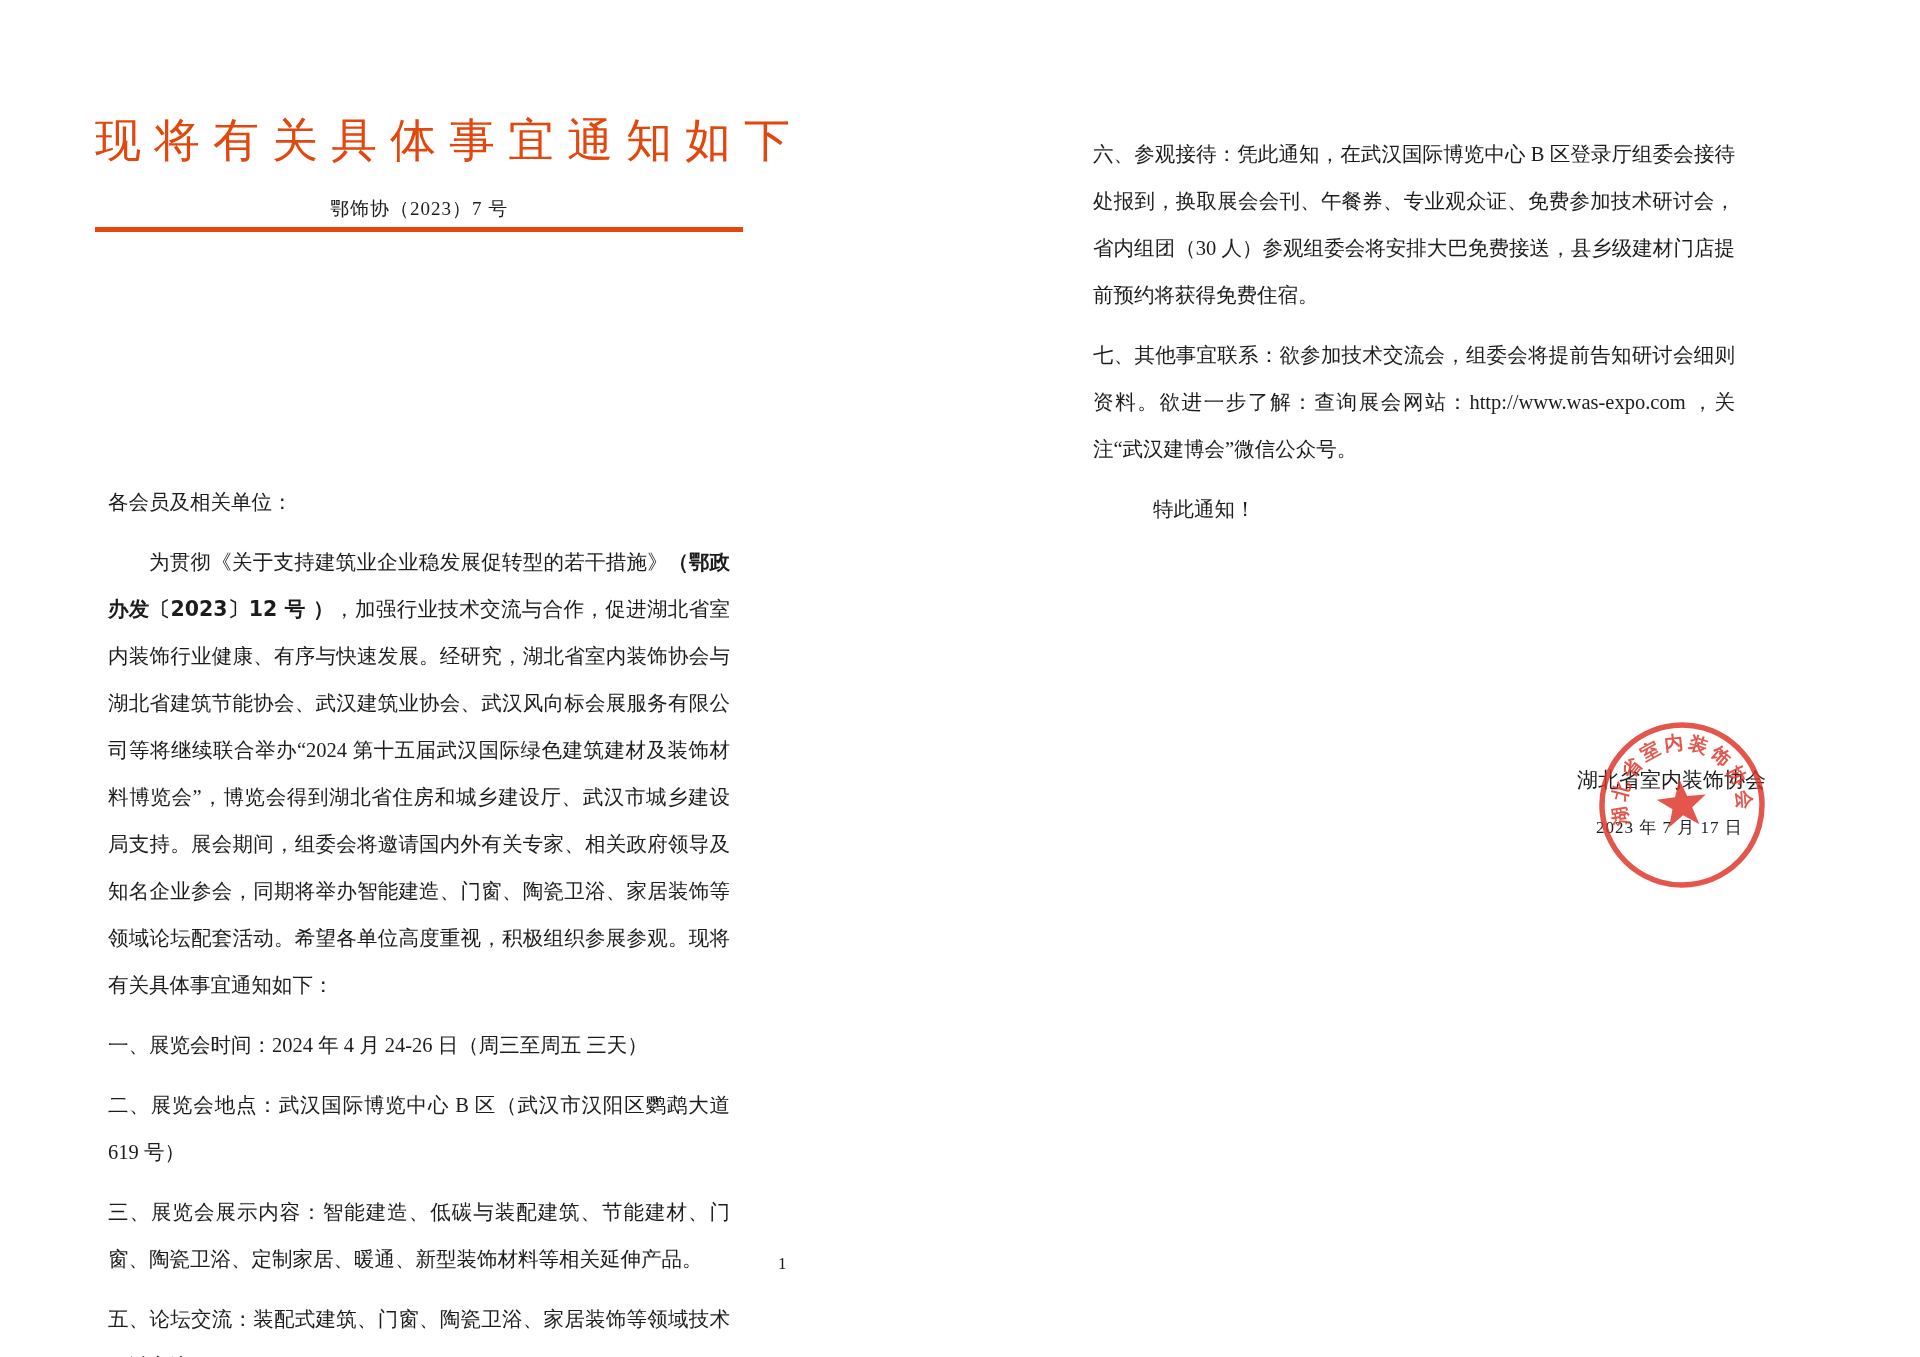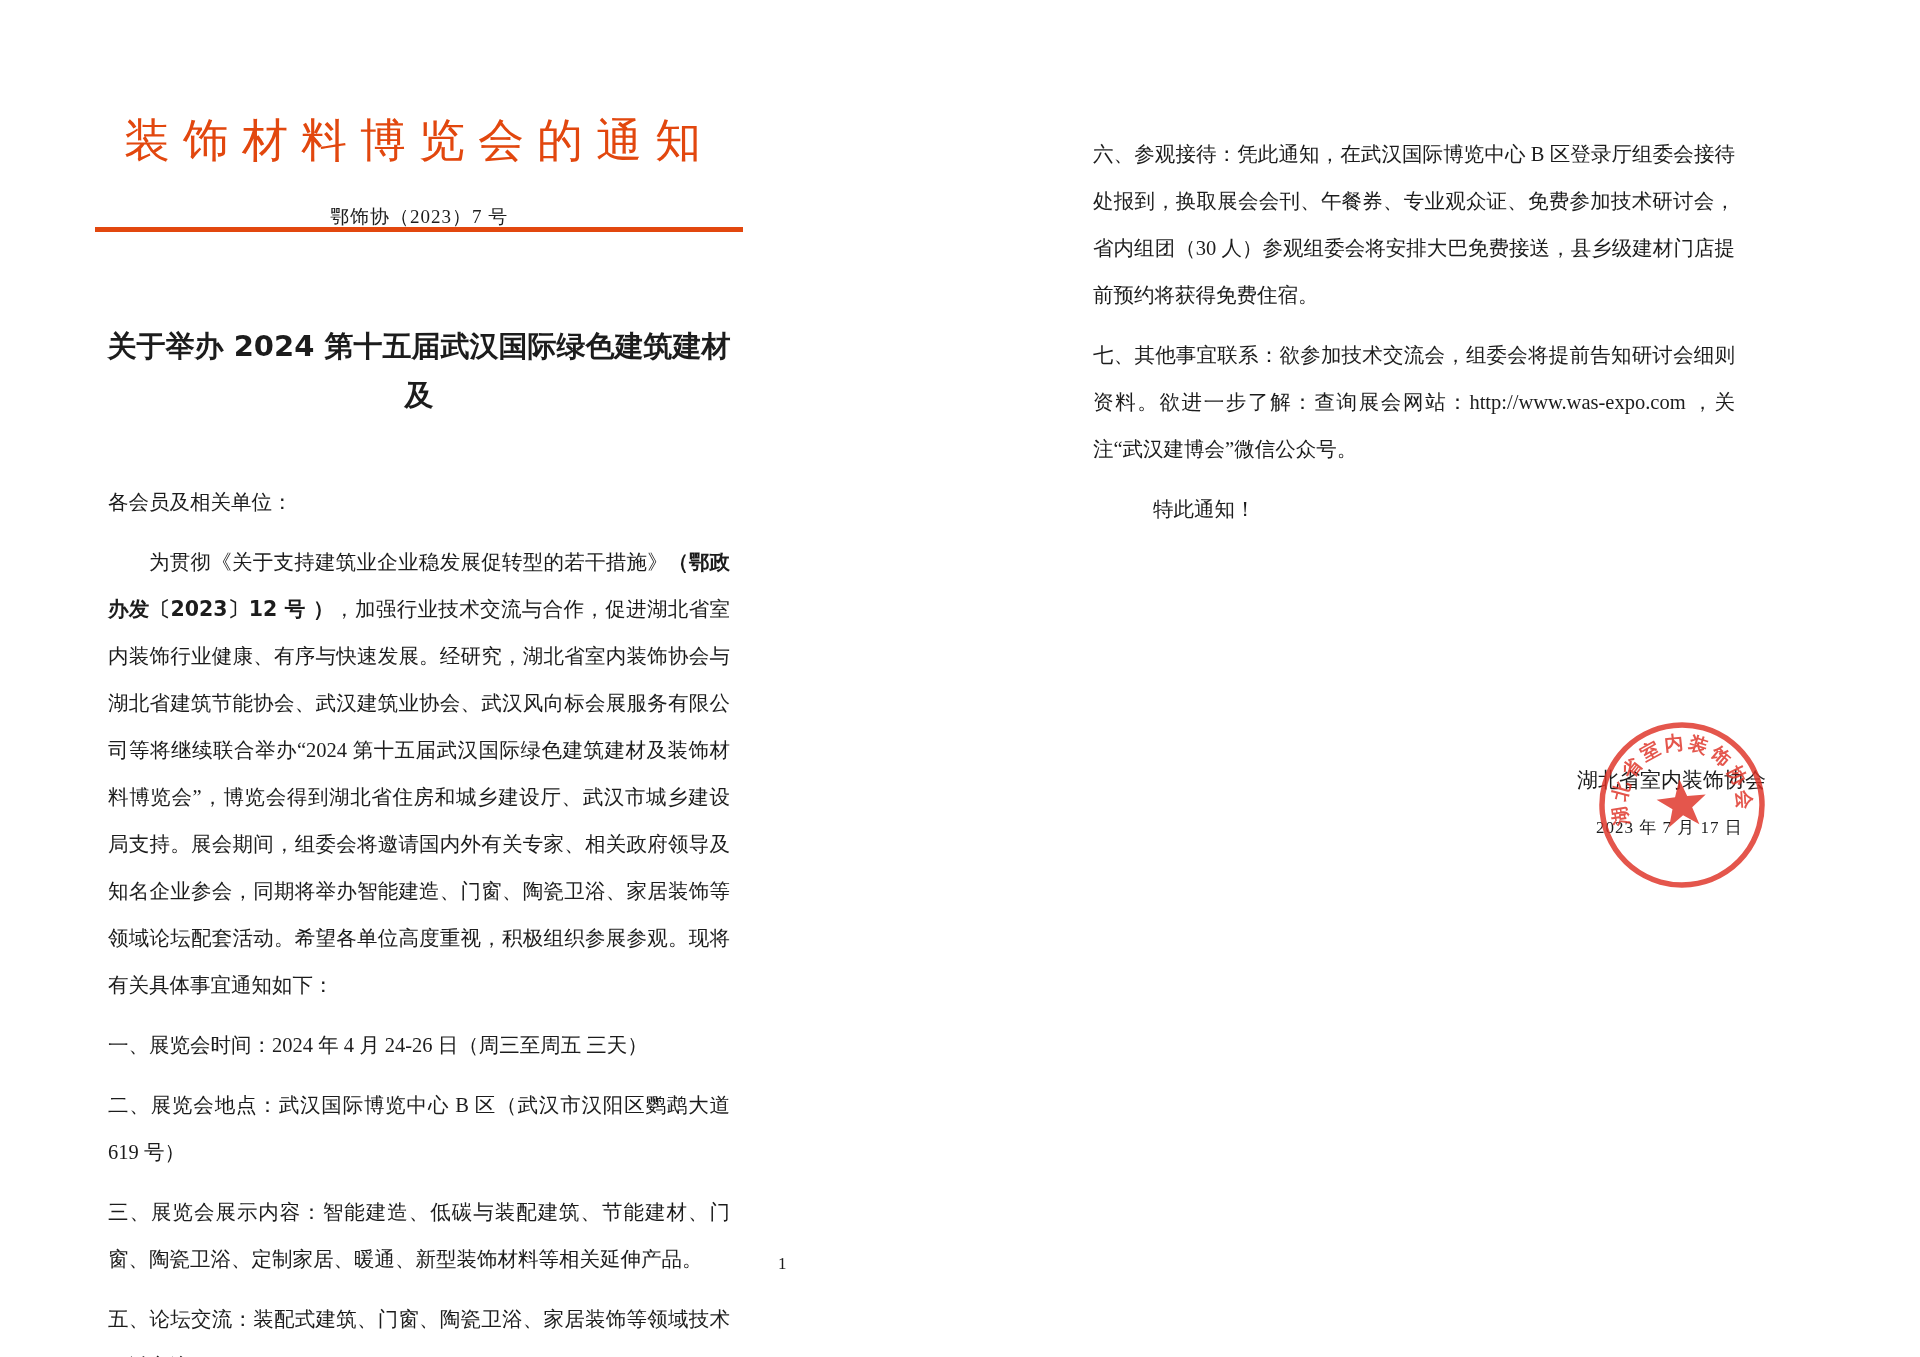--- a/index.html
+++ b/index.html
@@ -18,21 +18,21 @@
   .page2{left:1080px;width:668px;}
 
   .doc-header{
     position:absolute;top:110px;left:0;width:100%;
     color:var(--header-red);font-size:46px;font-weight:400;
     letter-spacing:13px;text-align:center;white-space:nowrap;
     font-family:"Liberation Serif","DejaVu Serif",serif;
   }
   .doc-number{
     position:absolute;top:196px;left:0;width:100%;
-    font-size:19px;text-align:center;letter-spacing:1px;margin-top:8px;
+    font-size:19px;text-align:center;letter-spacing:1px;
   }
   .red-rule{
     position:absolute;top:227px;left:0;width:100%;height:5px;
     background:var(--header-red);
   }
   .doc-title{
     position:absolute;top:322px;left:0;width:100%;
     text-align:center;font-weight:700;font-size:29px;line-height:49px;
     font-family:"DejaVu Sans","Liberation Sans",sans-serif;
   }
@@ -78,25 +78,24 @@
     position:absolute;top:1254px;font-size:17px;color:var(--text-color);
   }
   .page-number.pn1{left:683px;}
 </style>
 </head>
 <body>
 
 <div class="canvas">
 
   <div class="page page1">
-    <div class="doc-header">装饰材料博览会的通知</div>
+    <div class="doc-header">现将有关具体事宜通知如下</div>
     <div class="doc-number">鄂饰协（2023）7 号</div>
     <div class="red-rule"></div>
     <div class="doc-title">
-      <div>关于举办 2024 第十五届武汉国际绿色建筑建材及</div>
     </div>
     <div class="body-text">
       <p>各会员及相关单位：</p>
       <div>
           <p class="indent"><span>为贯彻《关于支持建筑业企业稳发展促转型的若干措施》</span><span class="seg-bold">（鄂政办发〔2023〕12 号 ）</span><span>，加强行业技术交流与合作，促进湖北省室内装饰行业健康、有序与快速发展。经研究，湖北省室内装饰协会与湖北省建筑节能协会、武汉建筑业协会、武汉风向标会展服务有限公司等将继续联合举办“2024 第十五届武汉国际绿色建筑建材及装饰材料博览会”，博览会得到湖北省住房和城乡建设厅、武汉市城乡建设局支持。展会期间，组委会将邀请国内外有关专家、相关政府领导及知名企业参会，同期将举办智能建造、门窗、陶瓷卫浴、家居装饰等领域论坛配套活动。希望各单位高度重视，积极组织参展参观。现将有关具体事宜通知如下：</span></p>
           <p><span>一、展览会时间：2024 年 4 月 24-26 日（周三至周五 三天）</span></p>
           <p><span>二、展览会地点：武汉国际博览中心 B 区（武汉市汉阳区鹦鹉大道 619 号）</span></p>
           <p><span>三、展览会展示内容：智能建造、低碳与装配建筑、节能建材、门窗、陶瓷卫浴、定制家居、暖通、新型装饰材料等相关延伸产品。</span></p>
           <p><span>五、论坛交流：装配式建筑、门窗、陶瓷卫浴、家居装饰等领域技术研讨交流。</span></p>
         </div>

